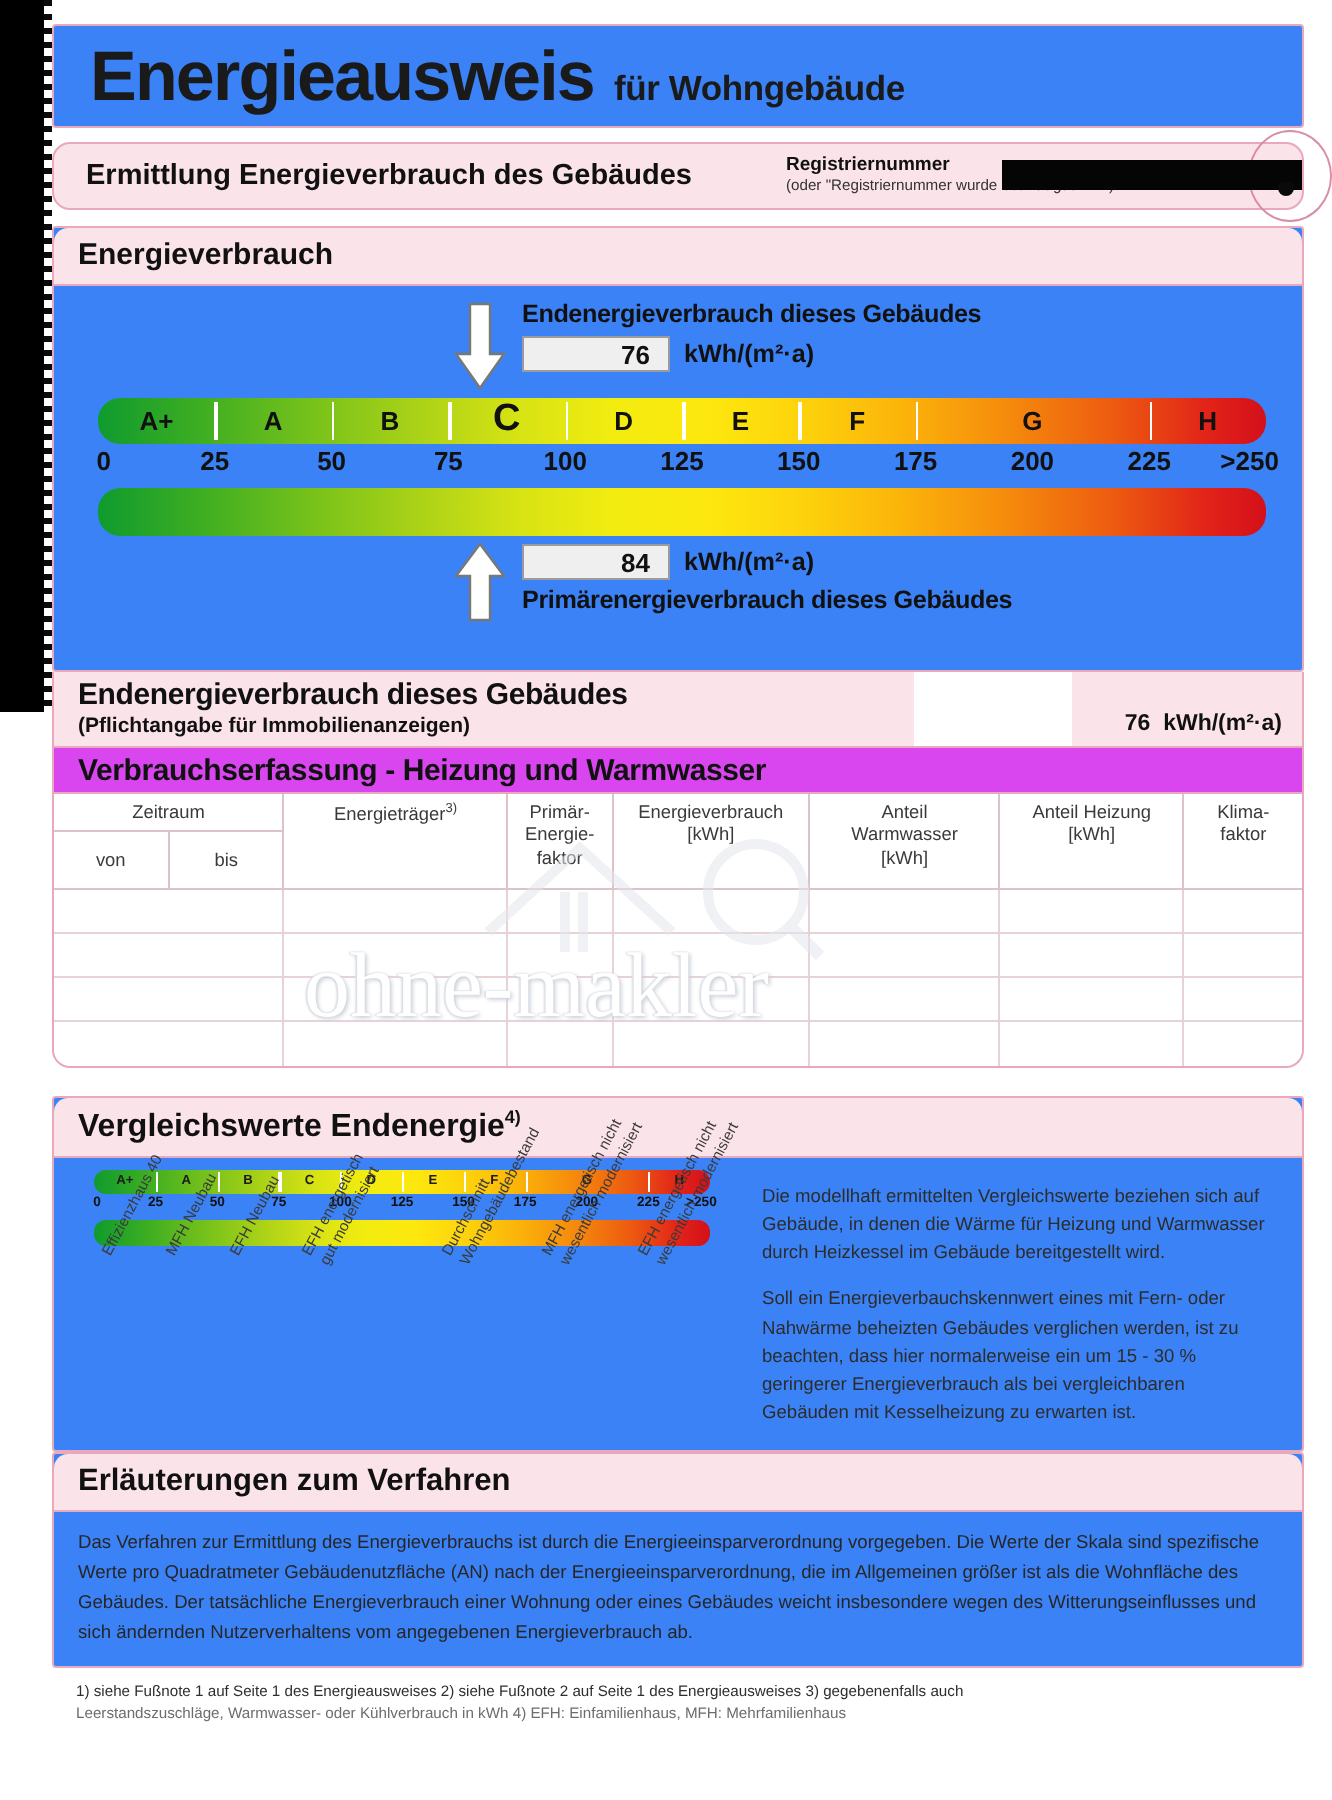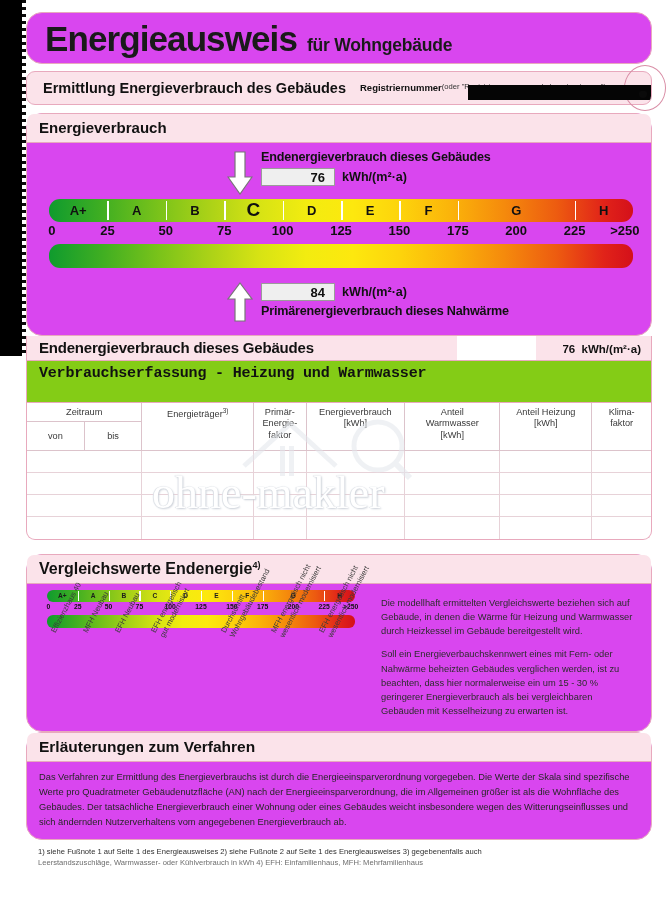--- a/index.html
+++ b/index.html
@@ -32,22 +32,22 @@
   .page {
     position: absolute;
     left: 0; top: 0;
     width: 666px; height: 900px;
     padding: 8px 14px 0 26px;
   }
 
   
   .panel {
     border: 1.4px solid #e8a9bd;
-    border-radius: 16px;
-    background: #d946ef;
+    border-radius: 2px;
+    background: #3b82f6;
     position: relative;
   }
   .panel-head {
     background: #fbe3ea;
     border-bottom: 1.4px solid #e8a9bd;
     border-radius: 7px 7px 0 0;
   }
 
   
   .title-box { margin: 4px 0 0 0; padding: 8px 16px 5px 18px; }
@@ -68,21 +68,21 @@
   .reg-wrap { margin-top: 7px; position: relative; height: 34px; }
   .reg-box {
     border: 1.4px solid #e8a9bd; border-radius: 9px;
     background: #fbe3ea;
     height: 34px; width: 100%;
     display: flex; align-items: center;
     padding: 0 14px 0 16px; gap: 14px;
     position: relative; overflow: hidden;
   }
   .reg-title { font-size: 14.5px; font-weight: bold; color: #111; white-space: nowrap; }
-  .reg-right { display: flex; flex-direction: row; justify-content: flex-end; position: relative; }
+  .reg-right { display: flex; flex-direction: column; justify-content: flex-end; position: relative; margin-left: 33px; }
   .reg-label { font-size: 9.5px; font-weight: bold; color: #111; line-height: 1.1; }
   .reg-note { font-size: 7.6px; color: #333; line-height: 1.15; white-space: nowrap; }
   .redaction {
     position: absolute;
     left: 108px; top: 2px;
     width: 232px; height: 15px;
     background: #050505;
     z-index: 6;
   }
   .reg-circle {
@@ -166,21 +166,21 @@
   .duty-l1 { font-size: 15px; font-weight: bold; color: #111; letter-spacing: -0.2px; }
   .duty-l2 { font-size: 10.5px; font-weight: bold; color: #111; margin-top: 1px; }
   .duty-val { font-size: 11.5px; font-weight: bold; color: #111; padding-bottom: 1px; white-space: nowrap; }
   .duty-white {
     position: absolute; left: 430px; top: 0; bottom: 0; right: 115px;
     background: #ffffff;
   }
 
   
   .tab-panel { border: 1.4px solid #e8a9bd; border-top: none; border-radius: 0 0 9px 9px; background: #fff; }
-  .tab-head { background: #84cc16; padding: 3px 0 20px 12px; border-bottom: 1.2px solid #e8a9bd; font-family: Liberation Mono, monospace; }
+  .tab-head { background: #d946ef; padding: 3px 0 1px 12px; border-bottom: 1.2px solid #e8a9bd; }
   .tab-head-t { font-size: 15px; font-weight: bold; color: #111; letter-spacing: -0.2px; }
 
   table.vt { width: 100%; border-collapse: collapse; table-layout: fixed; }
   table.vt th {
     font-size: 9.2px; font-weight: normal; color: #3a3a3a;
     border-right: 1px solid #dcc3cb; border-bottom: 1px solid #dcc3cb;
     vertical-align: top; padding: 4px 2px 3px 2px; text-align: center;
     line-height: 1.25; height: 44px;
   }
   table.vt th:last-child { border-right: none; }
@@ -349,39 +349,40 @@
             <span style="left: 50%;">125</span>
             <span style="left: 60%;">150</span>
             <span style="left: 70%;">175</span>
             <span style="left: 80%;">200</span>
             <span style="left: 90%;">225</span>
             <span style="left: 100%; transform: translateX(-78%);">&gt;250</span>
           </div>
         <div class="scale-bar2"></div>
       </div>
 
-      <div class="marker-row" style="margin-top:14px">
+      <div class="marker-row" style="margin-top:3px">
         <svg class="arrow-up" viewBox="0 0 26 40">
           <path d="M13 1 L25 17 L18 17 L18 39 L8 39 L8 17 L1 17 Z" fill="#ffffff" stroke="#777" stroke-width="1.2"></path>
         </svg>
         <div class="marker-texts">
           <div class="value-line" style="margin-top:0">
             <span class="value-box">84</span>
             <span class="value-unit">kWh/(m²·a)</span>
           </div>
-          <div class="marker-title" style="margin-top:3px">Primärenergieverbrauch dieses Nahwärme</div>
+          <div class="marker-title" style="margin-top:3px">Primärenergieverbrauch dieses Gebäudes</div>
         </div>
       </div>
 
     </div>
   </div>
 
   <div class="duty-box">
     <div>
       <div class="duty-l1">Endenergieverbrauch dieses Gebäudes</div>
+      <div class="duty-l2">(Pflichtangabe für Immobilienanzeigen)</div>
     </div>
     <div class="duty-white"></div>
     <div class="duty-val">
       <span>76</span>&nbsp;&nbsp;<span>kWh/(m²·a)</span>
     </div>
   </div>
 
   <div class="tab-panel">
     <div class="tab-head">
       <span class="tab-head-t">Verbrauchserfassung - Heizung und Warmwasser</span>

